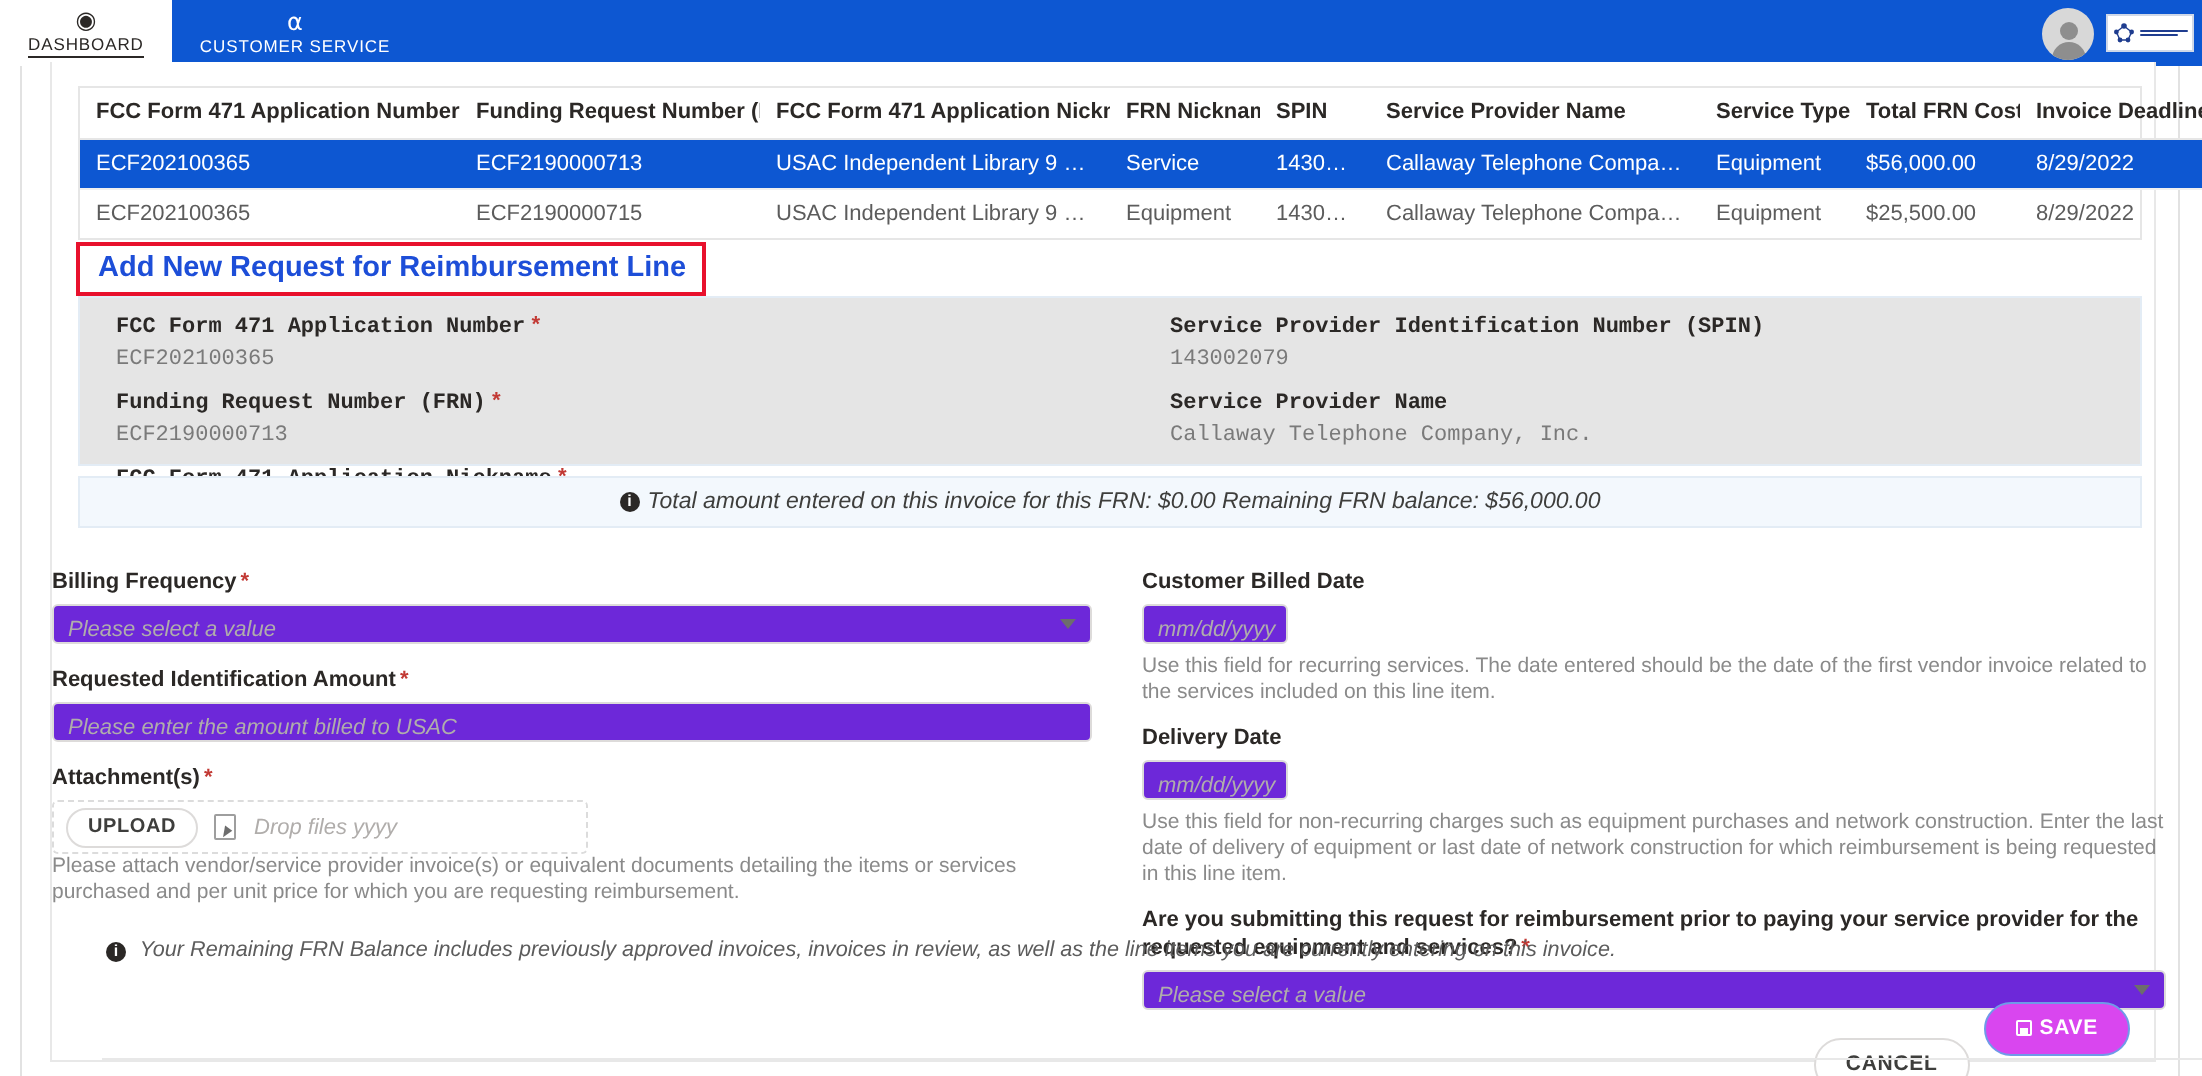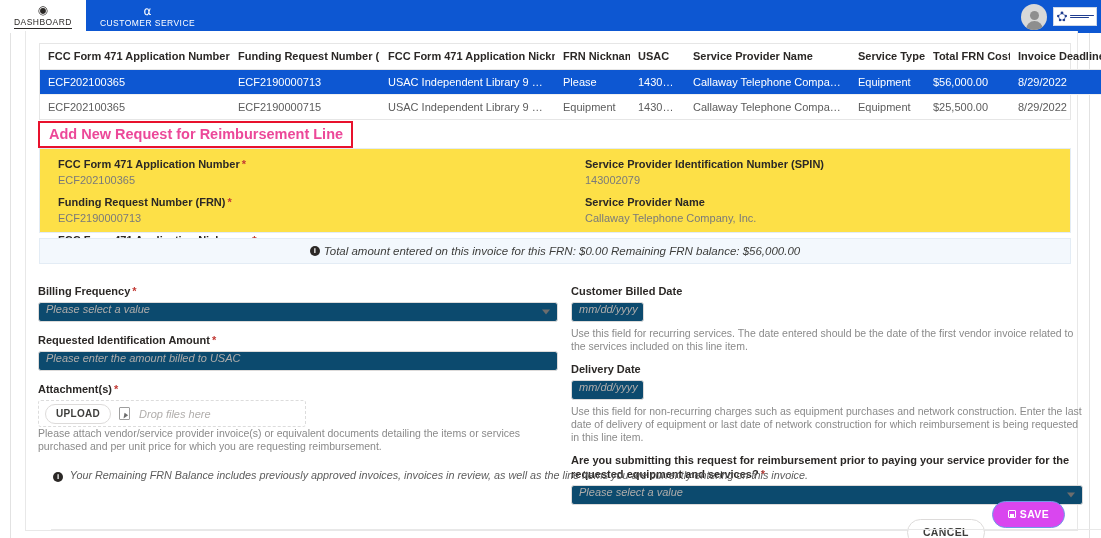--- a/index.html
+++ b/index.html
@@ -130,30 +130,31 @@
   .c4 { width: 75px; } .c5 { width: 55px; } .c6 { width: 165px; }
   .c7 { width: 75px; } .c8 { width: 85px; } .c9 { width: 135px; }
 
   
   .sec-title-box {
     position: absolute; left: 12px; top: 90px;
     border: 2px solid #e8112d;
     padding: 3px 8px 4px 9px;
   }
   .sec-title {
-    font-size: 14.5px; font-weight: bold; color: #ec4899;
+    font-size: 14.5px; font-weight: bold; color: #1d4ed8;
     white-space: nowrap;
   }
 
   
   .info-panel {
     position: absolute; left: 13px; top: 117px;
     width: 1032px; height: 85px;
-    background: #fde047;
+    background: #e5e5e5;
     border: 1px solid #e3ecf5;
+    font-family: Liberation Mono, monospace;
   }
   .info-col-l { position: absolute; left: 18px; top: 8px; }
   .info-col-r { position: absolute; left: 545px; top: 8px; }
   .fld-label {
     font-size: 11px; font-weight: bold; color: #2b2826;
     margin-bottom: 2px; line-height: 14px;
   }
   .req { color: #c23934; margin-left: 2px; font-weight: bold; }
   .fld-value {
     font-size: 11px; color: #7a7a7a; margin-bottom: 8px; line-height: 14px;
@@ -170,39 +171,39 @@
   }
   .info-i {
     display: inline-flex; align-items: center; justify-content: center;
     width: 10px; height: 10px; border-radius: 50%;
     background: #2b2826; color: #fff;
     font-size: 8px; font-style: normal; font-weight: bold;
     margin-right: 4px; line-height: 10px;
   }
 
   
-  .form-left  { position: absolute; left: 12px; top: 253px; width: 520px; }
+  .form-left  { position: absolute; left: 0; top: 253px; width: 520px; }
   .form-right { position: absolute; left: 545px; top: 253px; width: 512px; }
 
   .f-label {
     font-size: 11px; font-weight: bold; color: #2b2826;
     margin-bottom: 4px; line-height: 14px;
   }
   .f-label.wrap { line-height: 14px; }
 
   .f-input {
     width: 100%; height: 20px;
     border: 1px solid #dddbda;
     border-radius: 3px;
-    background: #0c4a6e;
+    background: #6d28d9;
     font-size: 11px; font-style: italic; color: #b0adab;
     padding: 0 7px;
     font-family: "Liberation Sans", sans-serif;
     outline: none;
-    display: flex; align-items: flex-start;
+    display: flex; align-items: flex-end;
     margin-bottom: 11px;
   }
   .f-input.sel { position: relative; padding-right: 22px; }
   .caret {
     position: absolute; right: 7px; top: 50%; transform: translateY(-50%);
     width: 0; height: 0;
     border-left: 4px solid transparent;
     border-right: 4px solid transparent;
     border-top: 5px solid #6d6d6d;
   }
@@ -330,33 +331,33 @@
   <div class="content-card">
 
     <div class="tbl-wrap">
       <table class="res">
         <thead>
           <tr>
             <th class="c1"><span>FCC Form 471 Application Number</span></th>
             <th class="c2">Funding Request Number (FRN)</th>
             <th class="c3">FCC Form 471 Application Nickname</th>
             <th class="c4">FRN Nickname</th>
-            <th class="c5">USAC</th>
+            <th class="c5">SPIN</th>
             <th class="c6">Service Provider Name</th>
             <th class="c7">Service Type</th>
             <th class="c8">Total FRN Cost</th>
             <th class="c9">Invoice Deadline Date / IDD</th>
           </tr>
         </thead>
         <tbody>
           <tr class="selected">
             <td>ECF202100365</td>
             <td>ECF2190000713</td>
             <td>USAC Independent Library 9 Practice 1</td>
-            <td>Please</td>
+            <td>Service</td>
             <td>143002079</td>
             <td>Callaway Telephone Company, Inc.</td>
             <td>Equipment</td>
             <td>$56,000.00</td>
             <td>8/29/2022</td>
           </tr>
           <tr>
             <td>ECF202100365</td>
             <td>ECF2190000715</td>
             <td>USAC Independent Library 9 Practice 1</td>
@@ -406,21 +407,21 @@
 
       <div class="f-label"><span>Requested Identification Amount</span><span class="req">*</span></div>
       <div class="f-input">
         <span>Please enter the amount billed to USAC</span>
       </div>
 
       <div class="f-label"><span>Attachment(s)</span><span class="req">*</span></div>
       <div class="upload-box">
         <div class="upload-btn">UPLOAD</div>
         <div class="drop-icon"></div>
-        <div class="drop-text">Drop files here</div>
+        <div class="drop-text">Drop files yyyy</div>
       </div>
       <div class="attach-note">Please attach vendor/service provider invoice(s) or equivalent documents detailing the items or services purchased and per unit price for which you are requesting reimbursement.</div>
     </div>
 
     <div class="form-right">
       <div class="f-label">Customer Billed Date</div>
       <div class="f-input date">
         <span>mm/dd/yyyy</span>
       </div>
       <div class="helper">Use this field for recurring services. The date entered should be the date of the first vendor invoice related to the services included on this line item.</div>

